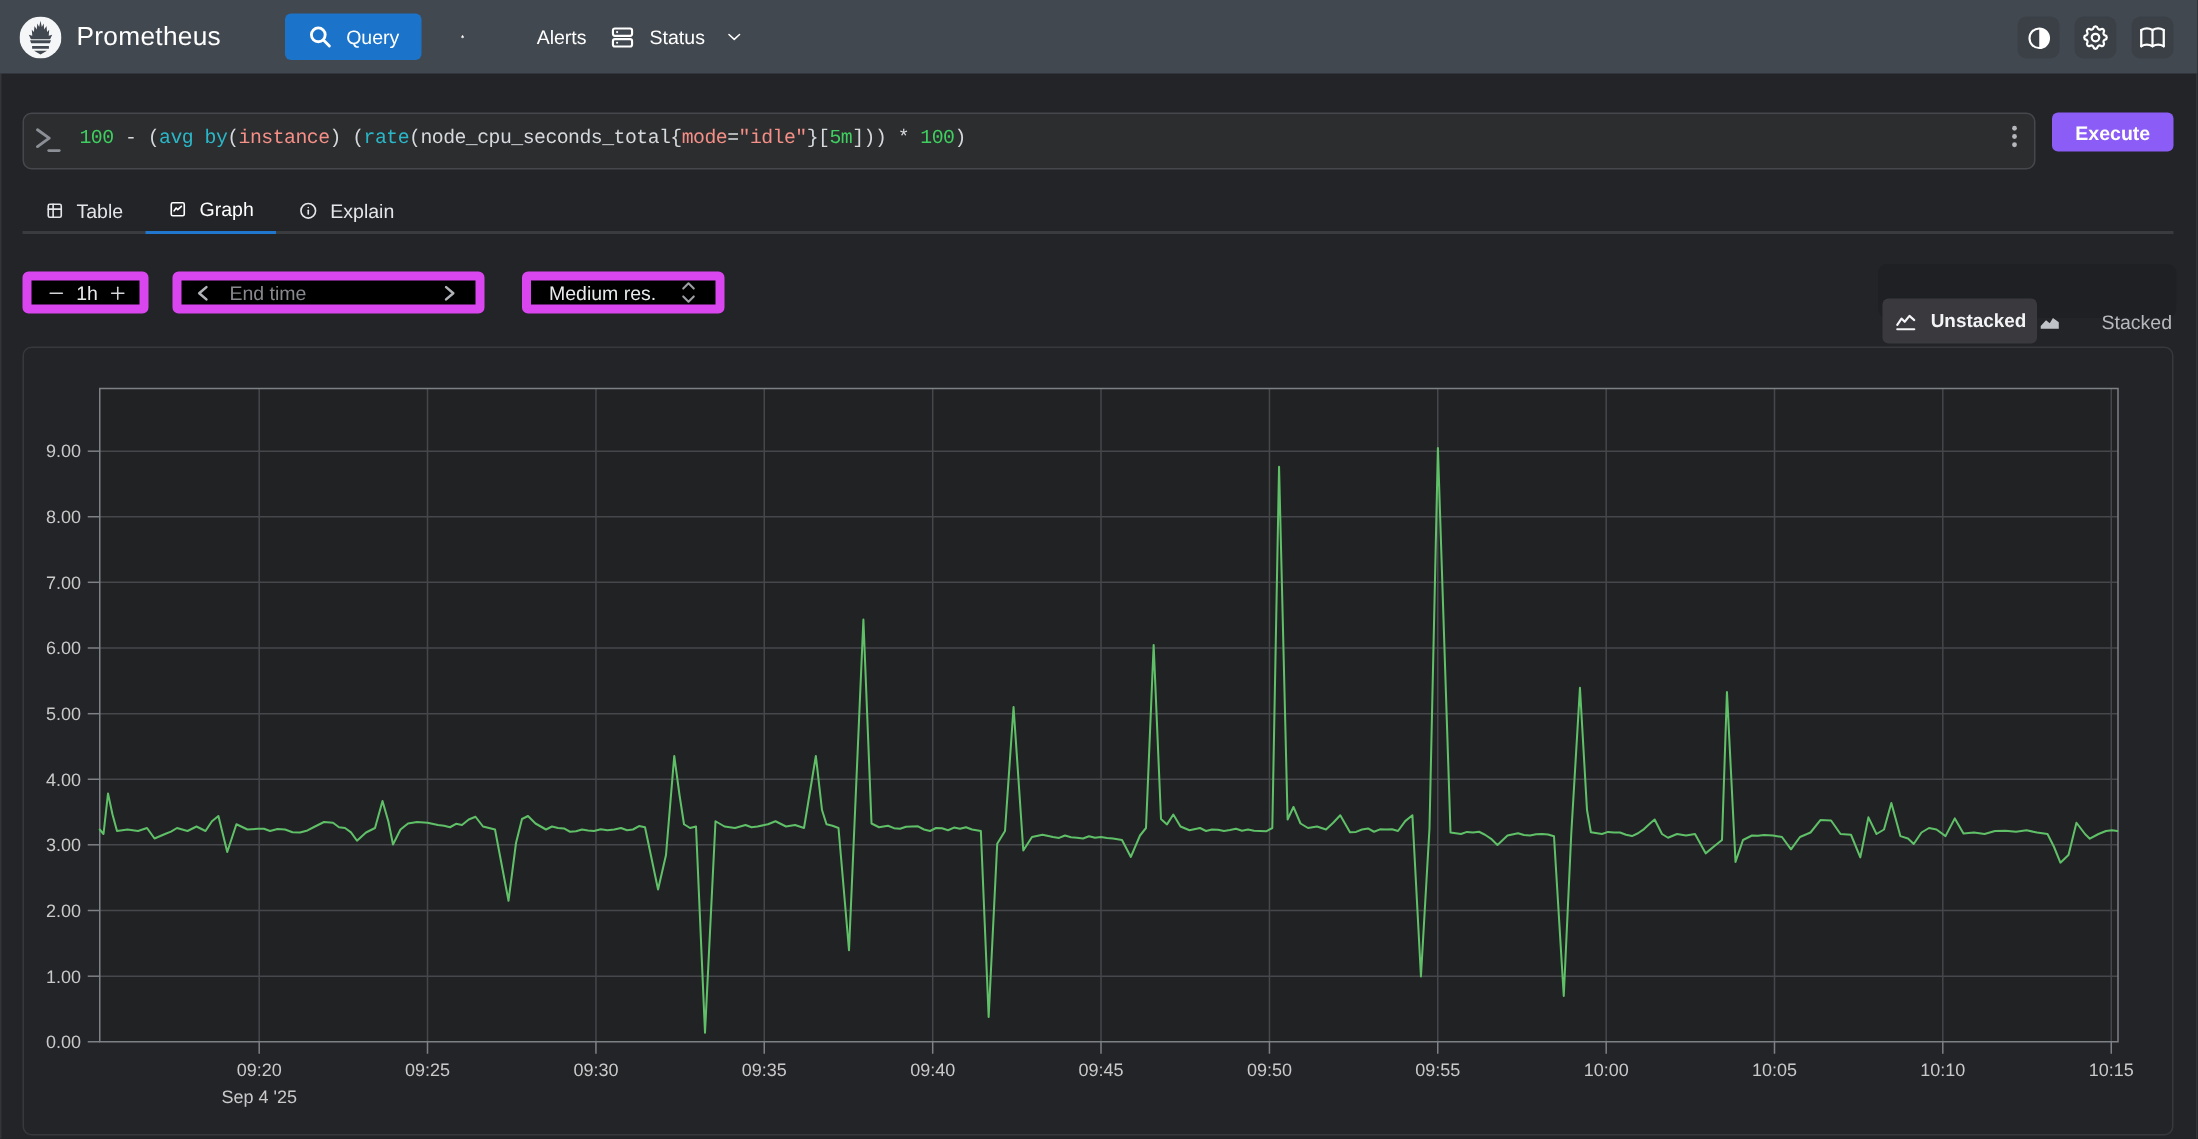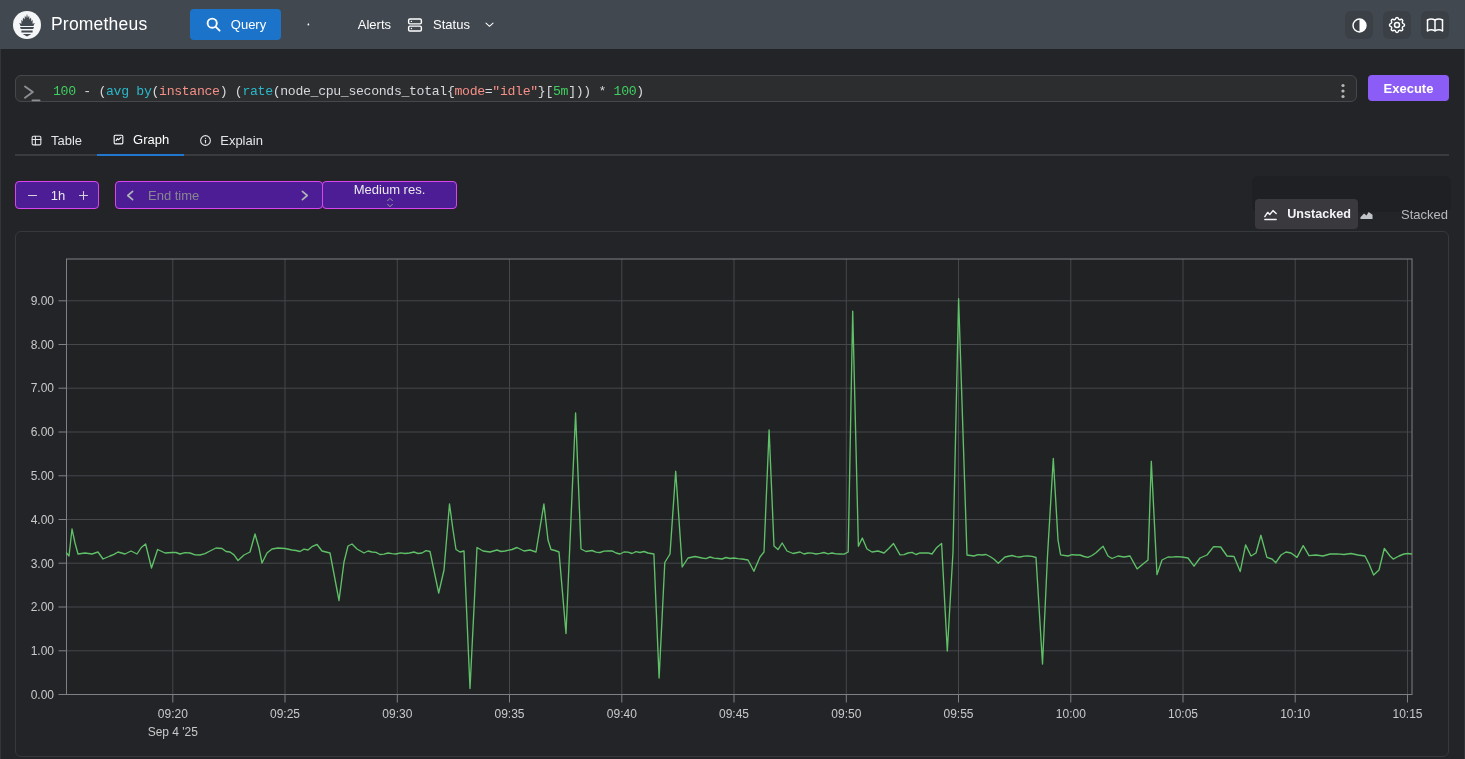--- a/index.html
+++ b/index.html
@@ -10,43 +10,43 @@
   #logo { position:absolute; left:13px; top:11px; width:28px; height:28px; }
   #brand { position:absolute; left:51px; top:14px; font-size:17.5px; color:#ffffff; letter-spacing:0.2px; }
   .navbtn { position:absolute; top:9px; height:31px; border-radius:4px; color:#fff; font-size:13px; font-weight:500;
             display:flex; align-items:center; justify-content:center; gap:9px; }
   #btn-query { left:190px; width:91px; background:#1b74c9; }
   #btn-alerts { left:307px; width:84px;gap:48px; }
   #btn-status { left:399px; width:104px; }
   .iconbtn { position:absolute; top:11px; width:28px; height:28px; border-radius:6px; background:#3a4046;
              display:flex; align-items:center; justify-content:center; }
   
-  #qbox { position:absolute; left:15px; top:75px; width:1342px; height:27px; background:#2c2d2f;
+  #qbox { position:absolute; left:15px; top:75px; width:1342px; height:38px; background:#2c2d2f;
           border:1px solid #46474c; border-radius:6px; display:flex; align-items:center;padding-left:12px; }
   #prompt { position:absolute; left:8px; top:5.5px; }
   #qtext { position:absolute; left:37px; top:8px; font-family:"Liberation Mono", monospace; font-size:13.2px; letter-spacing:-0.34px; color:#e6e8ea; white-space:pre; }
   #kebab { position:absolute; left:1336px; top:80px; width:14px; height:22px; }
   #execute { position:absolute; left:1368px; top:75px; width:81px; height:26px; background:#8b5cf6; border-radius:4px;
              color:#fff; font-size:13px; font-weight:700; display:flex; align-items:center; justify-content:center; }
   .tok-n { color:#3fce5f; } 
   .tok-f { color:#2ab8c9; } 
   .tok-l { color:#f58f87; } 
   .tok-p { color:#d6d9dc; } 
   
   #tabs { position:absolute; left:15px; top:124px; width:1434px; height:32px; border-bottom:2px solid #3a3b3f; display:flex; }
   .tab { height:32px; display:flex; align-items:center; justify-content:center; gap:8px;
          font-size:13px; color:#e3e5e8; padding:0 15px; }
   .tab.active { border-bottom:2px solid #2077cd; margin-bottom:-2px; color:#fff; }
   
-  .ctl { position:absolute; top:181px; height:28px; border:1px solid #d946ef; border-radius:4px; background:#4c1d95;
+  .ctl { position:absolute; top:181px; height:28px; border:6px solid #d946ef; border-radius:4px; background:#000000;
          display:flex; align-items:center; }
   #ctl-range { left:15px; width:84px; justify-content:space-between; padding:0 8px 0 10px; color:#e8eaec; font-size:13px; }
   #ctl-time { left:115px; width:208px; justify-content:space-between; padding:0 12px 0 9px; }
   #ctl-time .ph { color:#87898e; font-size:13px; }
-  #ctl-res { left:322px; width:135px; padding:0 12px; color:#e8eaec; font-size:13px; justify-content:space-between;flex-direction:column; }
+  #ctl-res { left:348px; width:135px; padding:0 12px; color:#e8eaec; font-size:13px; justify-content:space-between; }
   #seg { position:absolute; left:1252px; top:176px; width:199px; height:36px; background:#1f2023; border-radius:6px;
          display:flex; align-items:center; padding:3px; }
   #seg .opt { height:30px; border-radius:4px; display:flex; align-items:center; justify-content:center; gap:8px; font-size:13px;margin-top:40px; }
   #seg .on { background:#3a3a3e; color:#f3f4f6; width:103px; font-weight:600; font-size:12.6px; }
   #seg .off { color:#b7b9be; width:90px;justify-content:space-between; }
   
   #panel { position:absolute; left:15px; top:231px; width:1434px; height:526px; border:1px solid #37383c; border-radius:6px; background:#232428; }
   #chart { position:absolute; left:0; top:0; width:1465px; height:759px; }
   #chart .grid line { stroke:#45474a; stroke-width:1; }
   #chart .ticks line { stroke:#7d8185; stroke-width:1; }

